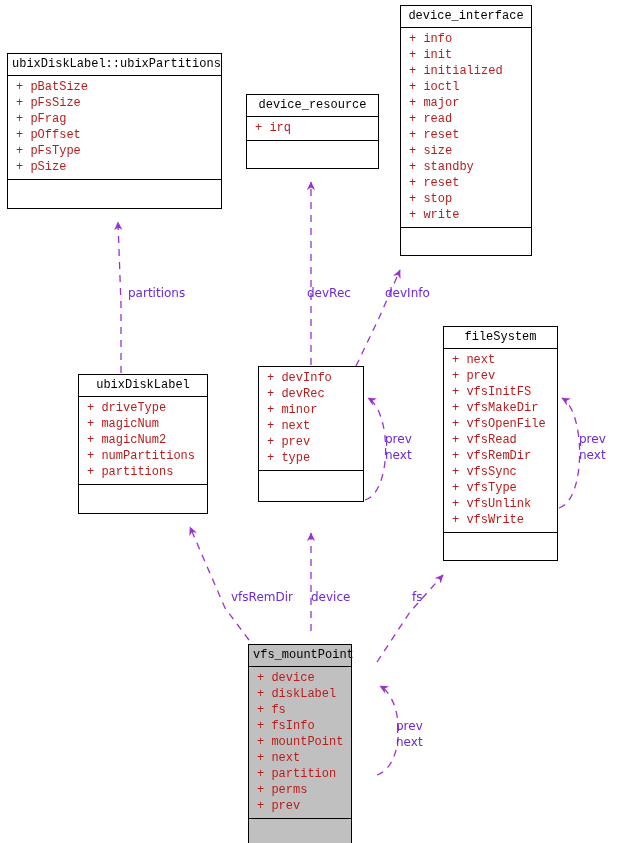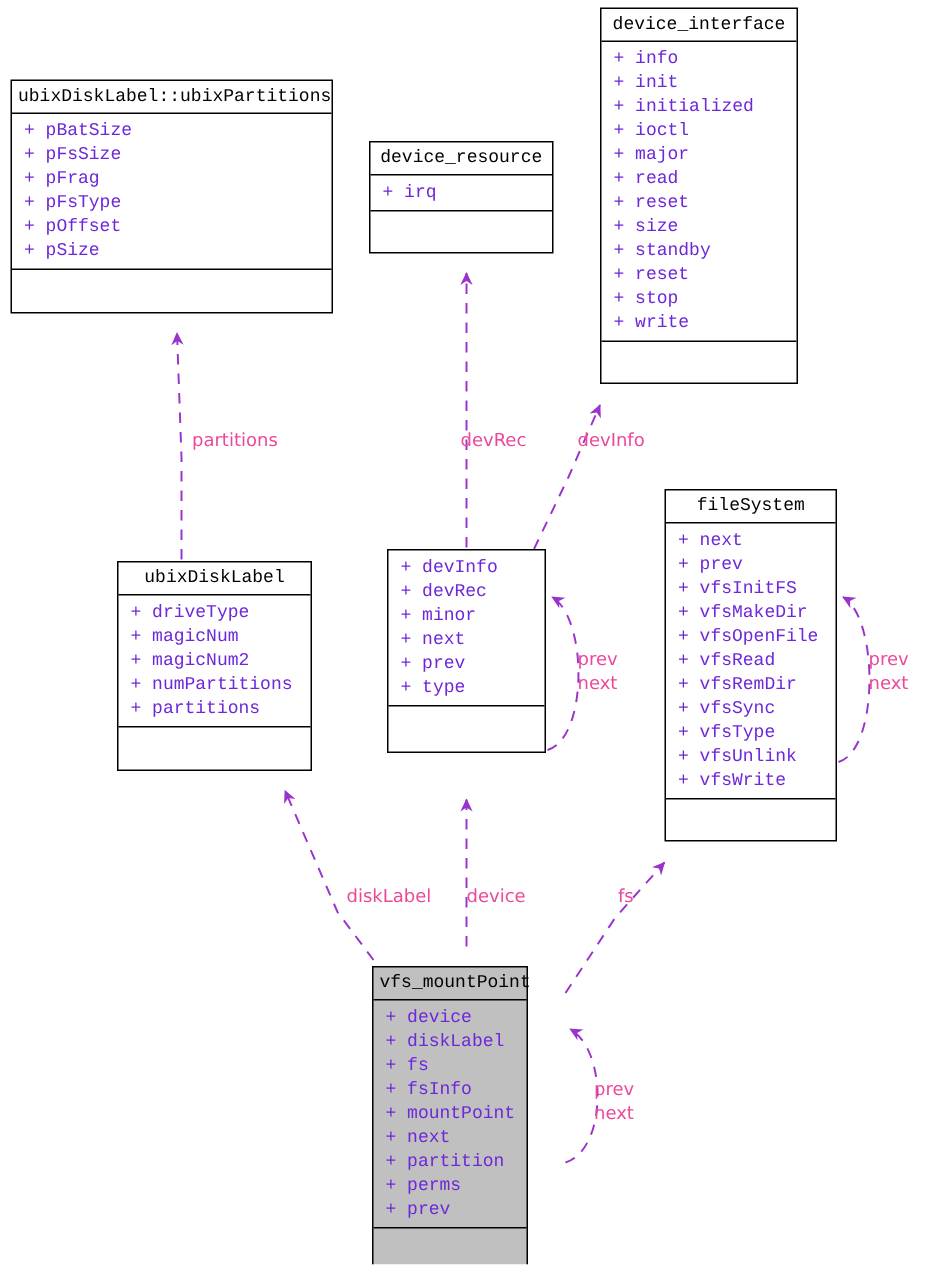--- a/index.html
+++ b/index.html
@@ -44,32 +44,32 @@
     padding: 4px 4px 4px 4px;
     border-bottom: 1px solid #000000;
     white-space: nowrap;
   }
   .uml-attrs {
     border-bottom: 1px solid #000000;
     padding: 3px 0 4px 0;
   }
   .uml-attr {
     font-size: 12px;
-    color: #6d28d9;
+    color: #b91c1c;
     line-height: 16px;
     padding-left: 8px;
     white-space: nowrap;
   }
   .uml-ops {
     min-height: 18px;
   }
   .edge-label {
     position: absolute;
     font-size: 12px;
-    color: #ec4899;
+    color: #6d28d9;
     line-height: 16px;
     white-space: nowrap;
     z-index: 3;
   }
 </style>
 </head>
 <body>
 
 <div id="diagram">
 
@@ -116,28 +116,28 @@
       <path d="M377,775 C405,766 405,700 380,686" stroke="#9a32cd" stroke-width="1.3" fill="none" stroke-dasharray="7,6" marker-end="url(#arrowhead)"></path>
     </g>
   </svg>
 
   <div class="uml-box" style="left:7px; top:53px; width:215px;">
     <div class="uml-title">ubixDiskLabel::ubixPartitions</div>
     <div class="uml-attrs">
       <div class="uml-attr">+ pBatSize</div>
       <div class="uml-attr">+ pFsSize</div>
       <div class="uml-attr">+ pFrag</div>
+      <div class="uml-attr">+ pOffset</div>
       <div class="uml-attr">+ pFsType</div>
-      <div class="uml-attr">+ pOffset</div>
       <div class="uml-attr">+ pSize</div>
     </div>
     <div class="uml-ops" style="height:28px;"></div>
   </div>
 
-  <div class="uml-box" style="left:246px; top:94px; width:123px;">
+  <div class="uml-box" style="left:246px; top:94px; width:133px;">
     <div class="uml-title">device_resource</div>
     <div class="uml-attrs">
       <div class="uml-attr">+ irq</div>
     </div>
     <div class="uml-ops" style="height:27px;"></div>
   </div>
 
   <div class="uml-box" style="left:400px; top:5px; width:132px;">
     <div class="uml-title">device_interface</div>
     <div class="uml-attrs">
@@ -220,21 +220,21 @@
   <div class="edge-label" style="left:307px; top:285px;">devRec</div>
 
   <div class="edge-label" style="left:385px; top:285px;">devInfo</div>
 
   <div class="edge-label" style="left:385px; top:431px;">prev</div>
   <div class="edge-label" style="left:385px; top:447px;">next</div>
 
   <div class="edge-label" style="left:579px; top:431px;">prev</div>
   <div class="edge-label" style="left:579px; top:447px;">next</div>
 
-  <div class="edge-label" style="left:231px; top:589px;">diskLabel</div>
+  <div class="edge-label" style="left:231px; top:589px;">vfsRemDir</div>
 
   <div class="edge-label" style="left:311px; top:589px;">device</div>
 
   <div class="edge-label" style="left:412px; top:589px;">fs</div>
 
   <div class="edge-label" style="left:396px; top:718px;">prev</div>
   <div class="edge-label" style="left:396px; top:734px;">next</div>
 
 </div>
 

